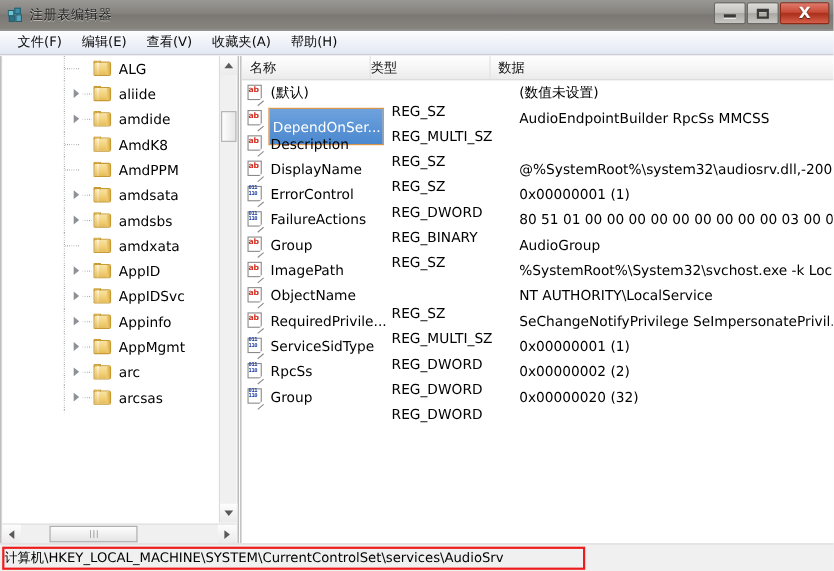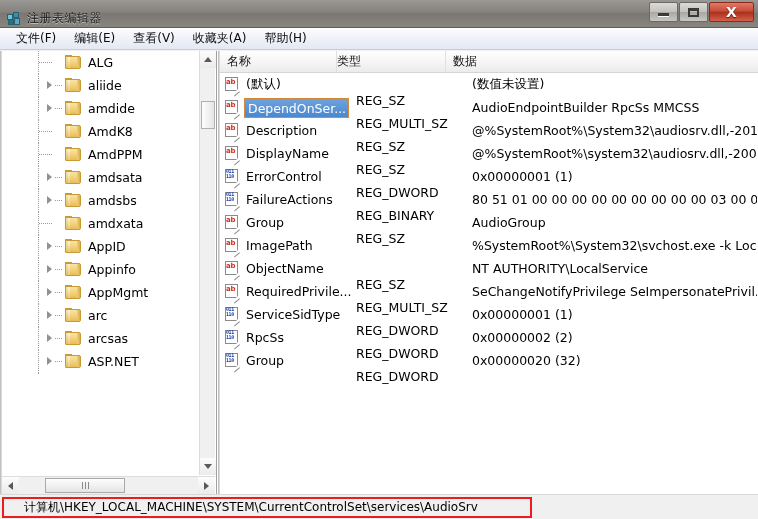--- a/index.html
+++ b/index.html
@@ -17,21 +17,21 @@
     background: #f0f0f0;
     overflow: hidden;
   }
 
   
   #titlebar {
     position: absolute; left: 0; top: 0;
     width: 758px; height: 28px;
     background: linear-gradient(to bottom, #9a9894 0%, #85827e 45%, #7b7874 50%, #88857f 100%);
     border-bottom: 1px solid #5e5c59;
-    display: flex; align-items: flex-end;
+    display: flex; align-items: center;
   }
   #titlebar-left { display: flex; align-items: center; padding-left: 6px; }
   .app-icon {
     width: 16px; height: 16px; position: relative; margin-right: 5px;
     flex: 0 0 16px;
   }
   .app-icon .blk { position: absolute; border: 1px solid #2b5f6b; }
   .title-text {
     font-size: 12px; color: #1a1a1a; letter-spacing: 0.5px;
     text-shadow: 0 1px 0 rgba(255,255,255,0.55);
@@ -100,20 +100,21 @@
     overflow: hidden;
   }
   #tree-left-border {
     position: absolute; left: 0; top: 0; width: 2px; height: 443px;
     background: linear-gradient(to right, #b5b3b0, #e8e7e5);
   }
   #tree-scroll-area {
     position: absolute; left: 2px; top: 0;
     width: 198px; height: 324px;
     overflow: hidden;
+    padding-left: 20px;
   }
   .tree-row {
     position: relative;
     height: 23px;
     display: flex; align-items: center;
     font-size: 12px; color: #000000;
     white-space: nowrap;
   }
   .tree-guide {
     position: absolute; left: 36px; top: 0;
@@ -278,21 +279,21 @@
     height: 23px; display: flex; align-items: center;
     max-width: 285px; overflow: hidden;
   }
 
   
   .list-row.selected .cell-name {
     background: linear-gradient(to bottom, #6ea2dd, #4b88cf);
     color: #ffffff;
     border: 1px solid #d78b3a;
     padding: 0 3px;
-    height: 20px;
+    height: 34px;
     top: 2px;
     left: 24px;
   }
 
   
   .vicon {
     position: absolute; left: 5px; top: 4px;
     width: 15px; height: 15px;
   }
   .vicon .page {
@@ -333,21 +334,21 @@
     width: 758px; height: 25px;
     background: #f0f0f0;
     border-top: 1px solid #d9d9d9;
   }
   #status-field {
     position: absolute; left: 2px; top: 2px;
     width: 530px; height: 21px;
     border: 2px solid #ee1d1d;
     background: #f0f0f0;
     display: flex; align-items: center;
-    padding-left: 20px;
+    padding-left: 0;
     overflow: hidden;
   }
   #status-text {
     font-size: 12px; color: #000; white-space: nowrap;
   }
 </style>
 </head>
 <body>
 
 <div id="window">
@@ -495,20 +496,32 @@
           <div class="tree-row">
             <span class="tree-guide"></span>
             <span class="tree-arrow"></span>
             <span class="tree-hline" style="left: 53px; width: 8px;"></span>
             <span class="tree-folder">
               <span class="folder-tab"></span>
               <span class="folder-back"></span>
               <span class="folder-spine"></span>
               <span class="folder-edge"></span>
             </span>
+            <span class="tree-label">AppIDSvc</span>
+          </div>
+          <div class="tree-row">
+            <span class="tree-guide"></span>
+            <span class="tree-arrow"></span>
+            <span class="tree-hline" style="left: 53px; width: 8px;"></span>
+            <span class="tree-folder">
+              <span class="folder-tab"></span>
+              <span class="folder-back"></span>
+              <span class="folder-spine"></span>
+              <span class="folder-edge"></span>
+            </span>
             <span class="tree-label">Appinfo</span>
           </div>
           <div class="tree-row">
             <span class="tree-guide"></span>
             <span class="tree-arrow"></span>
             <span class="tree-hline" style="left: 53px; width: 8px;"></span>
             <span class="tree-folder">
               <span class="folder-tab"></span>
               <span class="folder-back"></span>
               <span class="folder-spine"></span>
@@ -655,21 +668,20 @@
           </div>
           <div class="list-row">
             <span class="vicon">
               <span class="page"></span>
               <span class="ab-txt">ab</span>
               <span class="fold"></span>
               <span class="fold-line"></span>
             </span>
             <span class="cell-name">Description</span>
             <span class="cell-type">REG_SZ</span>
-            <span class="cell-data">@%SystemRoot%\System32\audiosrv.dll,-201</span>
           </div>
           <div class="list-row">
             <span class="vicon">
               <span class="page"></span>
               <span class="ab-txt">ab</span>
               <span class="fold"></span>
               <span class="fold-line"></span>
             </span>
             <span class="cell-name">DisplayName</span>
             <span class="cell-type">REG_SZ</span>

